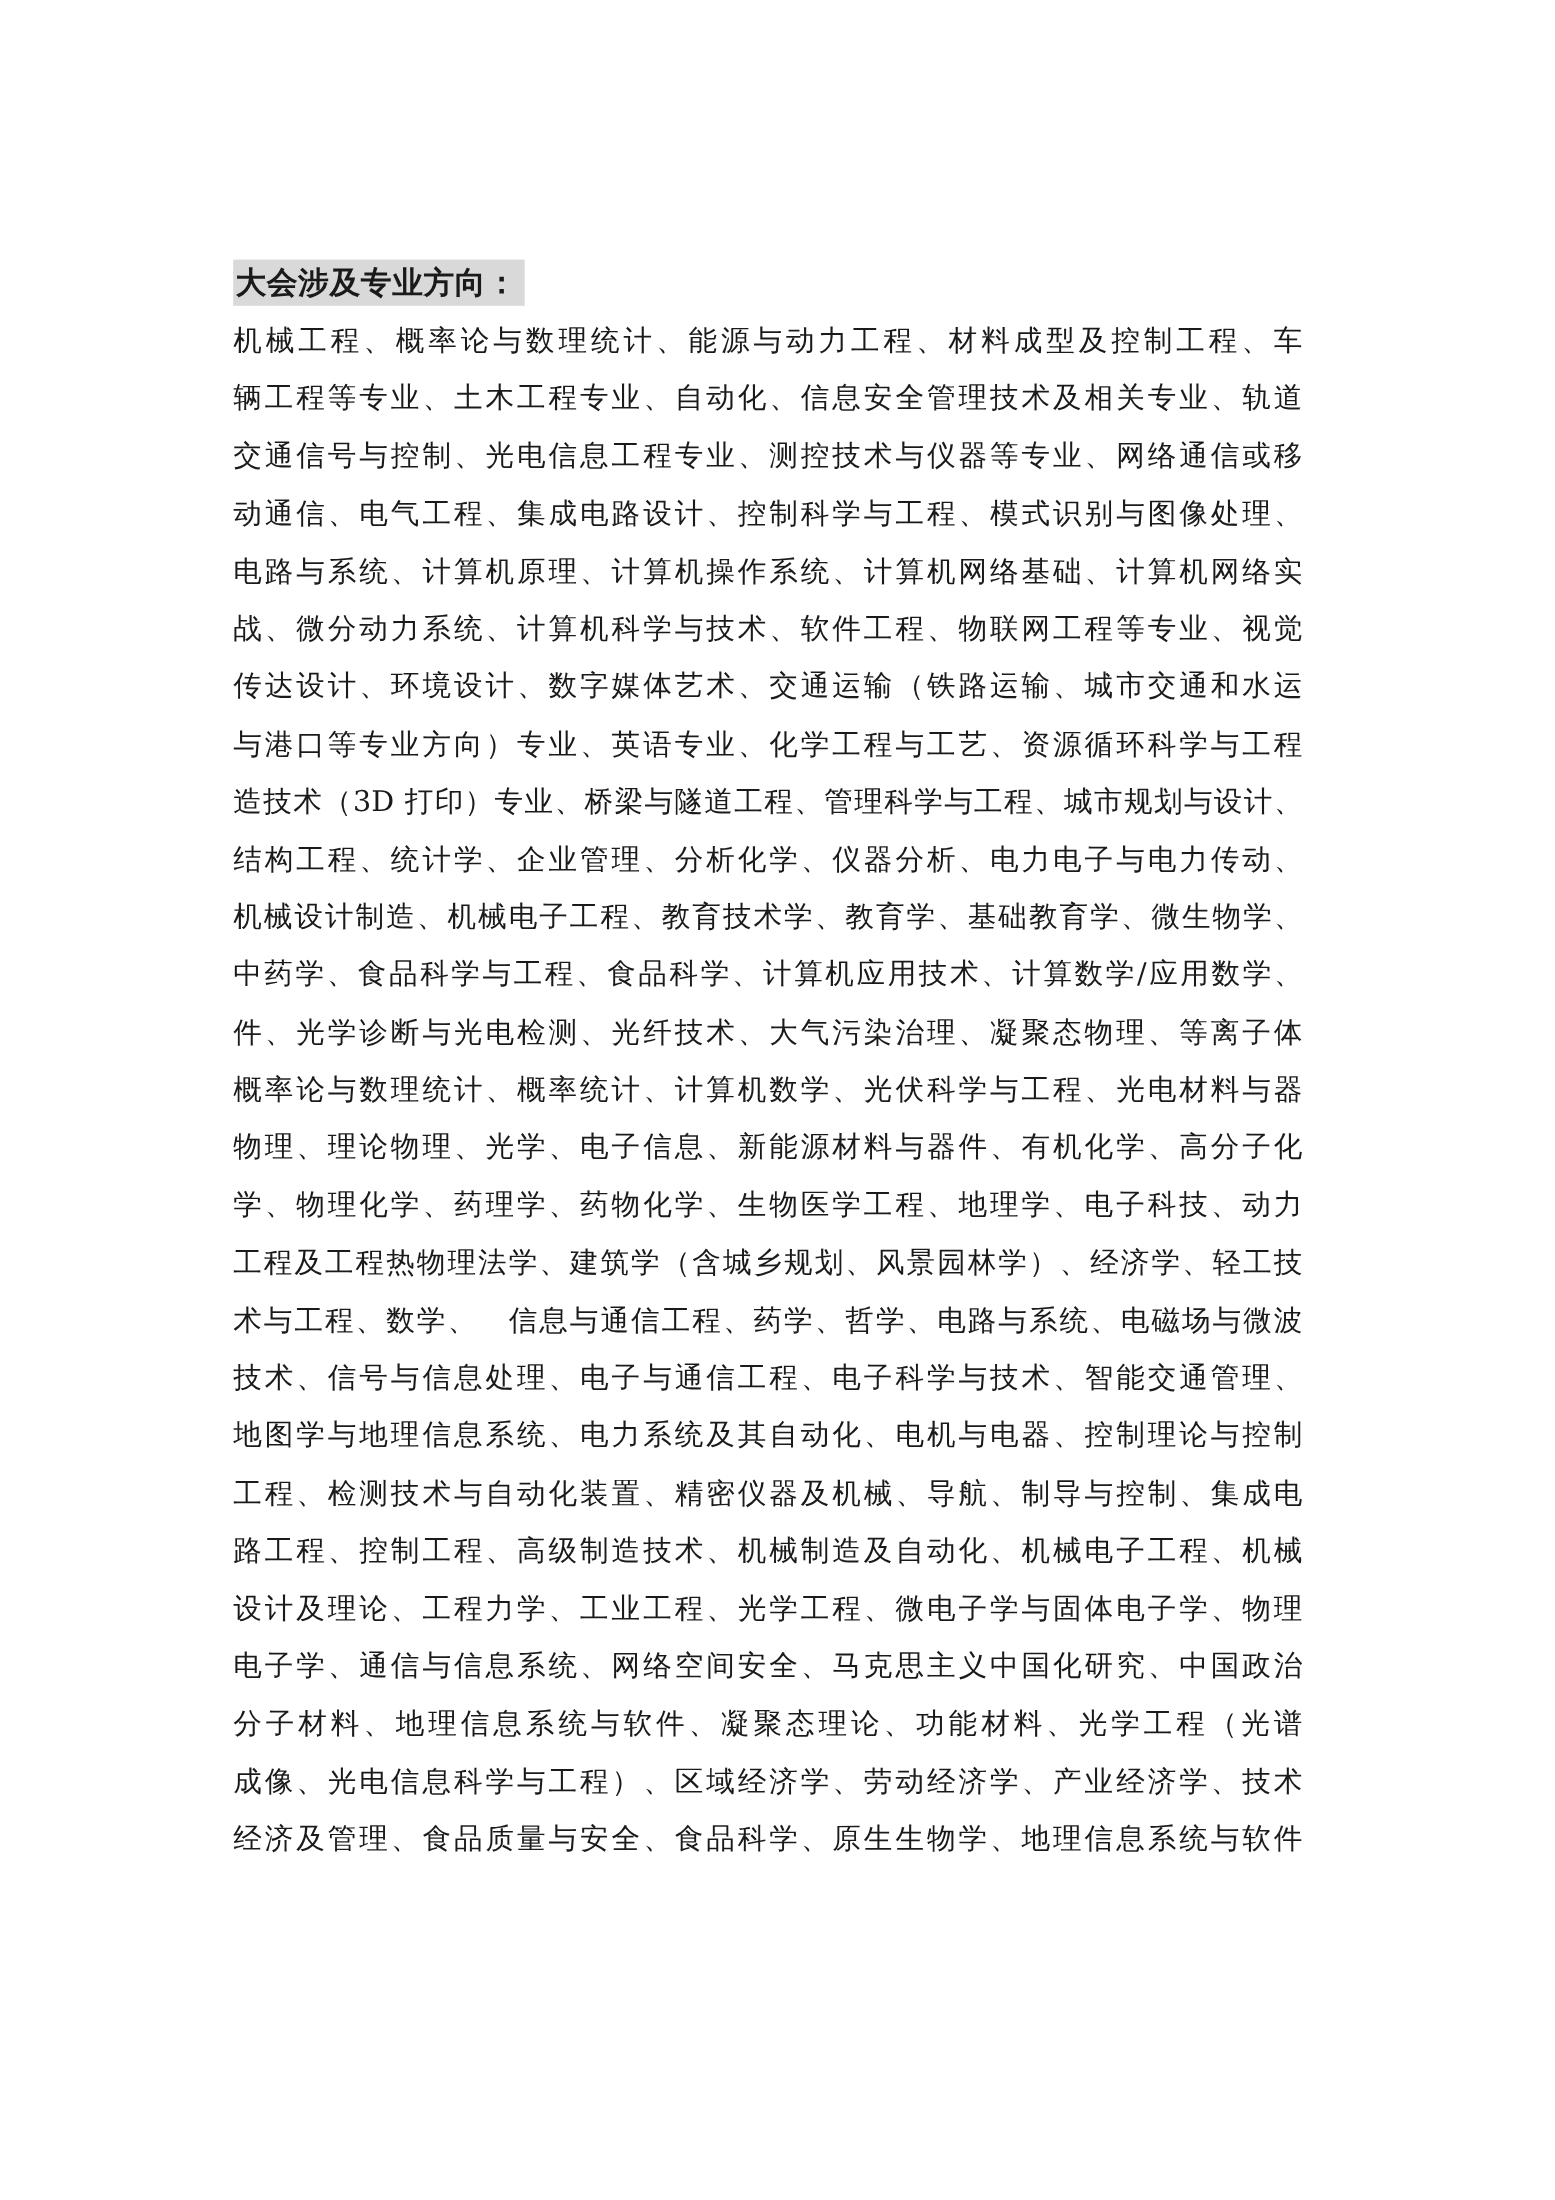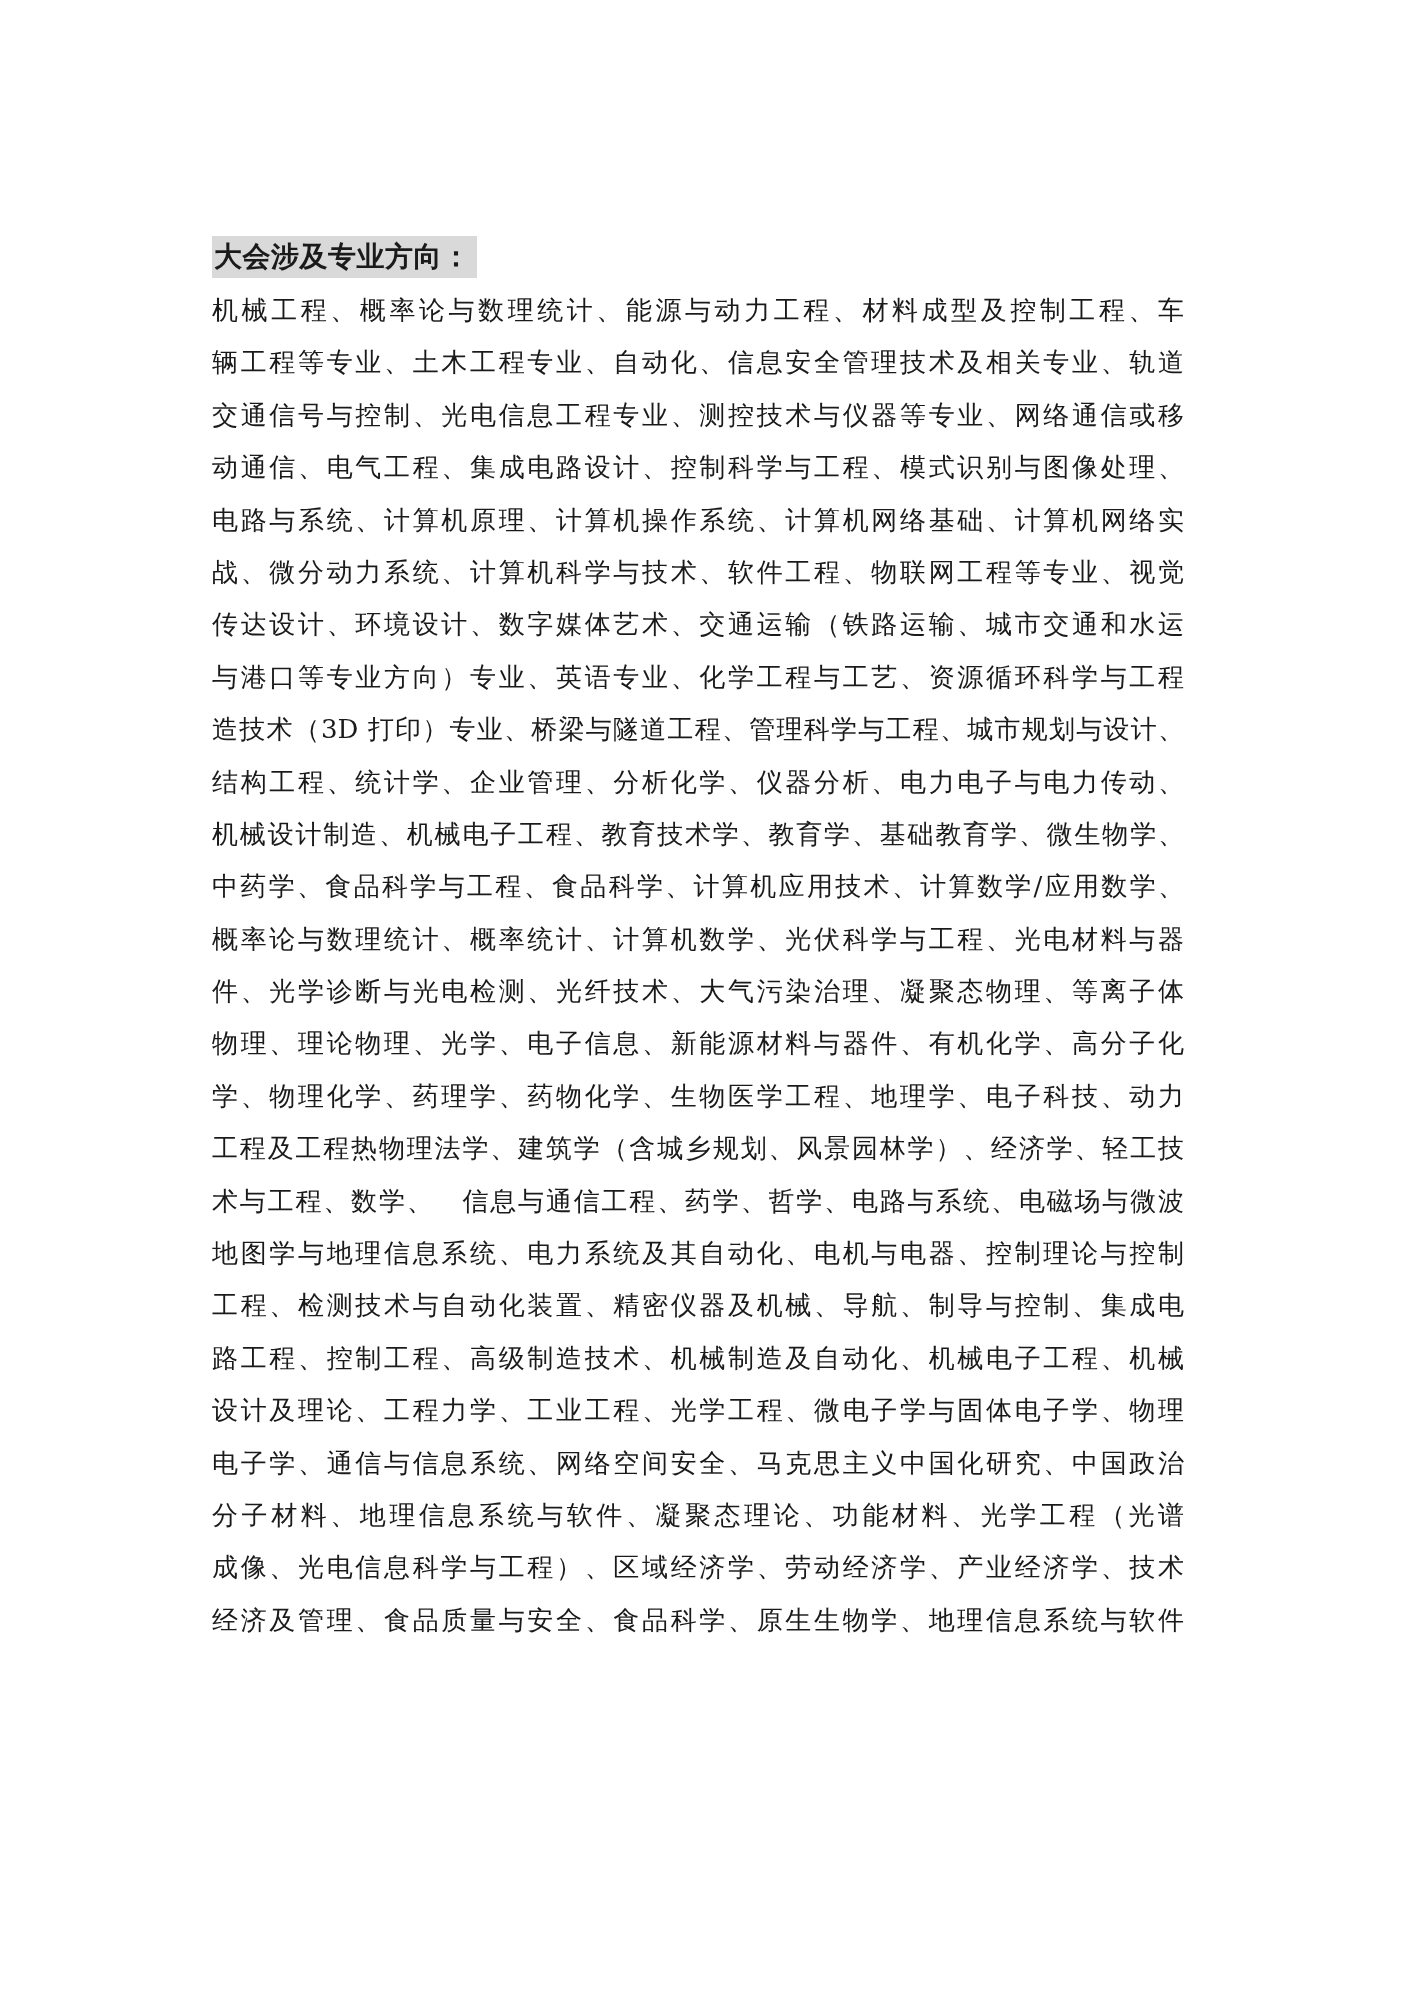--- a/index.html
+++ b/index.html
@@ -54,26 +54,27 @@
       <div class="line">交通信号与控制、光电信息工程专业、测控技术与仪器等专业、网络通信或移</div>
       <div class="line">动通信、电气工程、集成电路设计、控制科学与工程、模式识别与图像处理、</div>
       <div class="line">电路与系统、计算机原理、计算机操作系统、计算机网络基础、计算机网络实</div>
       <div class="line">战、微分动力系统、计算机科学与技术、软件工程、物联网工程等专业、视觉</div>
       <div class="line">传达设计、环境设计、数字媒体艺术、交通运输（铁路运输、城市交通和水运</div>
       <div class="line">与港口等专业方向）专业、英语专业、化学工程与工艺、资源循环科学与工程</div>
       <div class="line">造技术（3D 打印）专业、桥梁与隧道工程、管理科学与工程、城市规划与设计、</div>
       <div class="line">结构工程、统计学、企业管理、分析化学、仪器分析、电力电子与电力传动、</div>
       <div class="line">机械设计制造、机械电子工程、教育技术学、教育学、基础教育学、微生物学、</div>
       <div class="line">中药学、食品科学与工程、食品科学、计算机应用技术、计算数学/应用数学、</div>
+      <div class="line">件、光学诊断与光电检测、光纤技术、大气污染治理、凝聚态物理、等离子体</div>
       <div class="line">概率论与数理统计、概率统计、计算机数学、光伏科学与工程、光电材料与器</div>
-      <div class="line">件、光学诊断与光电检测、光纤技术、大气污染治理、凝聚态物理、等离子体</div>
       <div class="line">物理、理论物理、光学、电子信息、新能源材料与器件、有机化学、高分子化</div>
       <div class="line">学、物理化学、药理学、药物化学、生物医学工程、地理学、电子科技、动力</div>
       <div class="line">工程及工程热物理法学、建筑学（含城乡规划、风景园林学）、经济学、轻工技</div>
       <div class="line">术与工程、数学、　信息与通信工程、药学、哲学、电路与系统、电磁场与微波</div>
+      <div class="line">技术、信号与信息处理、电子与通信工程、电子科学与技术、智能交通管理、</div>
       <div class="line">地图学与地理信息系统、电力系统及其自动化、电机与电器、控制理论与控制</div>
       <div class="line">工程、检测技术与自动化装置、精密仪器及机械、导航、制导与控制、集成电</div>
       <div class="line">路工程、控制工程、高级制造技术、机械制造及自动化、机械电子工程、机械</div>
       <div class="line">设计及理论、工程力学、工业工程、光学工程、微电子学与固体电子学、物理</div>
       <div class="line">电子学、通信与信息系统、网络空间安全、马克思主义中国化研究、中国政治</div>
       <div class="line">分子材料、地理信息系统与软件、凝聚态理论、功能材料、光学工程（光谱</div>
       <div class="line">成像、光电信息科学与工程）、区域经济学、劳动经济学、产业经济学、技术</div>
       <div class="line">经济及管理、食品质量与安全、食品科学、原生生物学、地理信息系统与软件</div>
     </div>
   </div>

